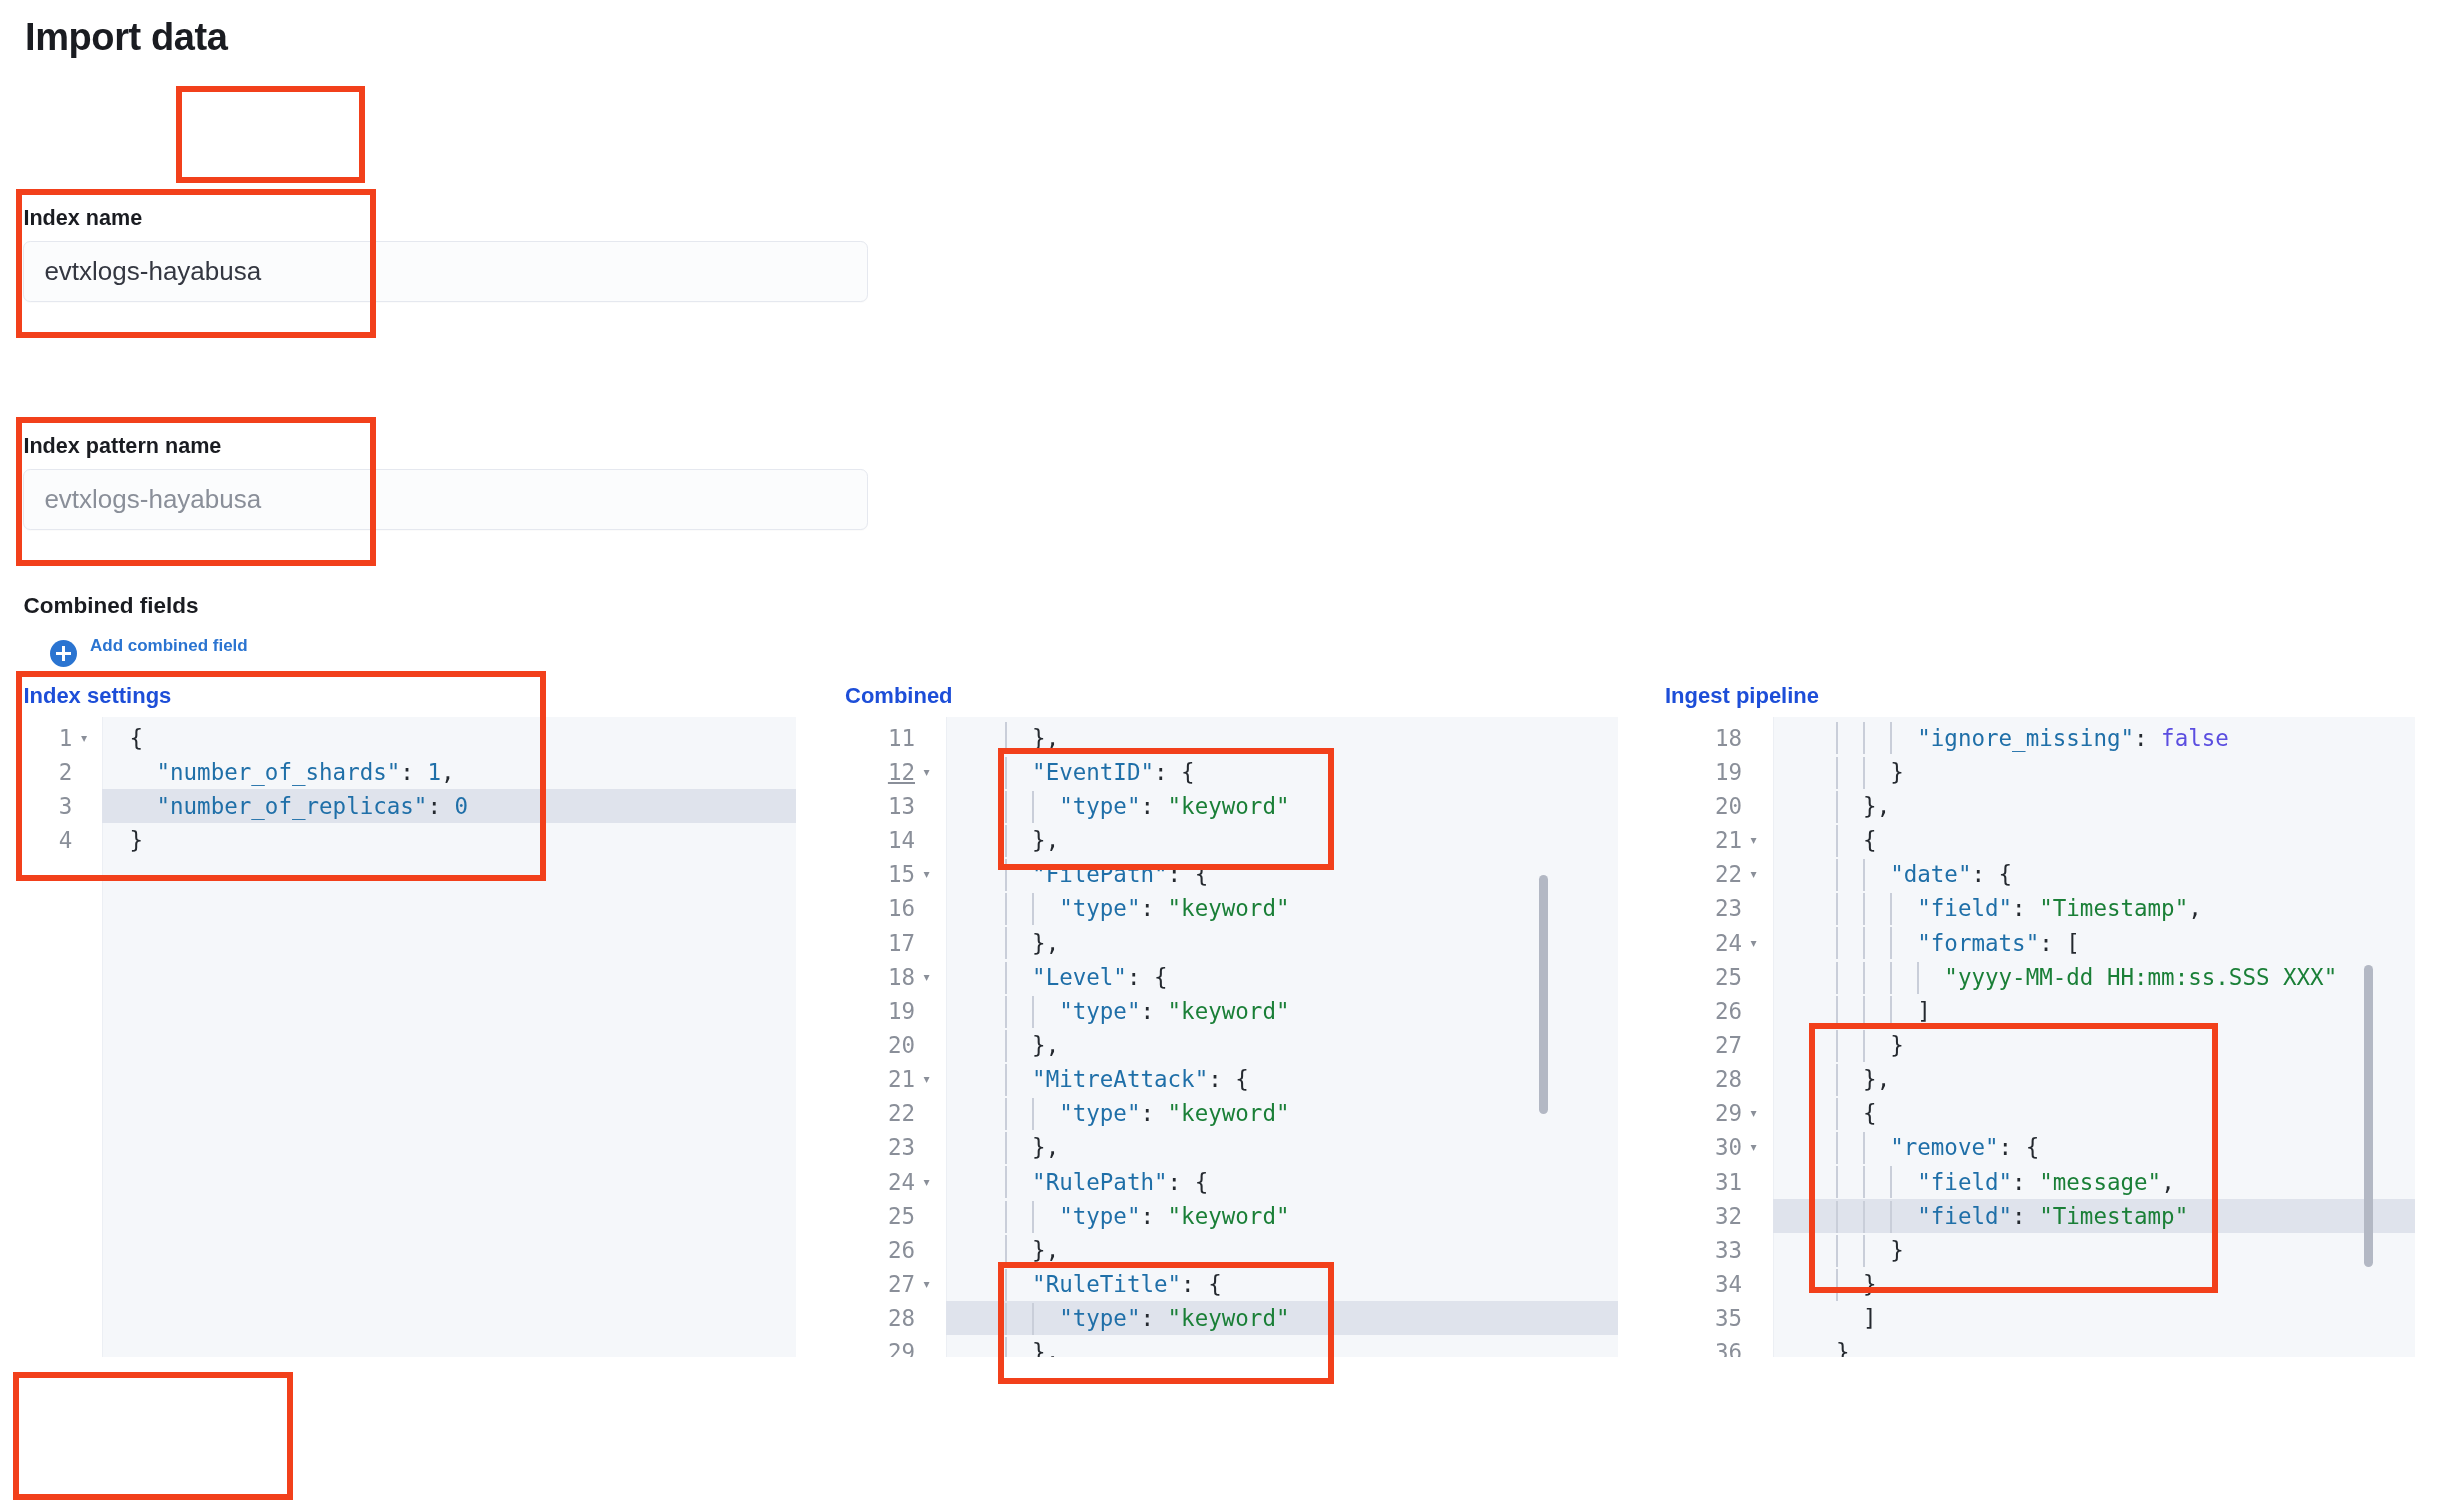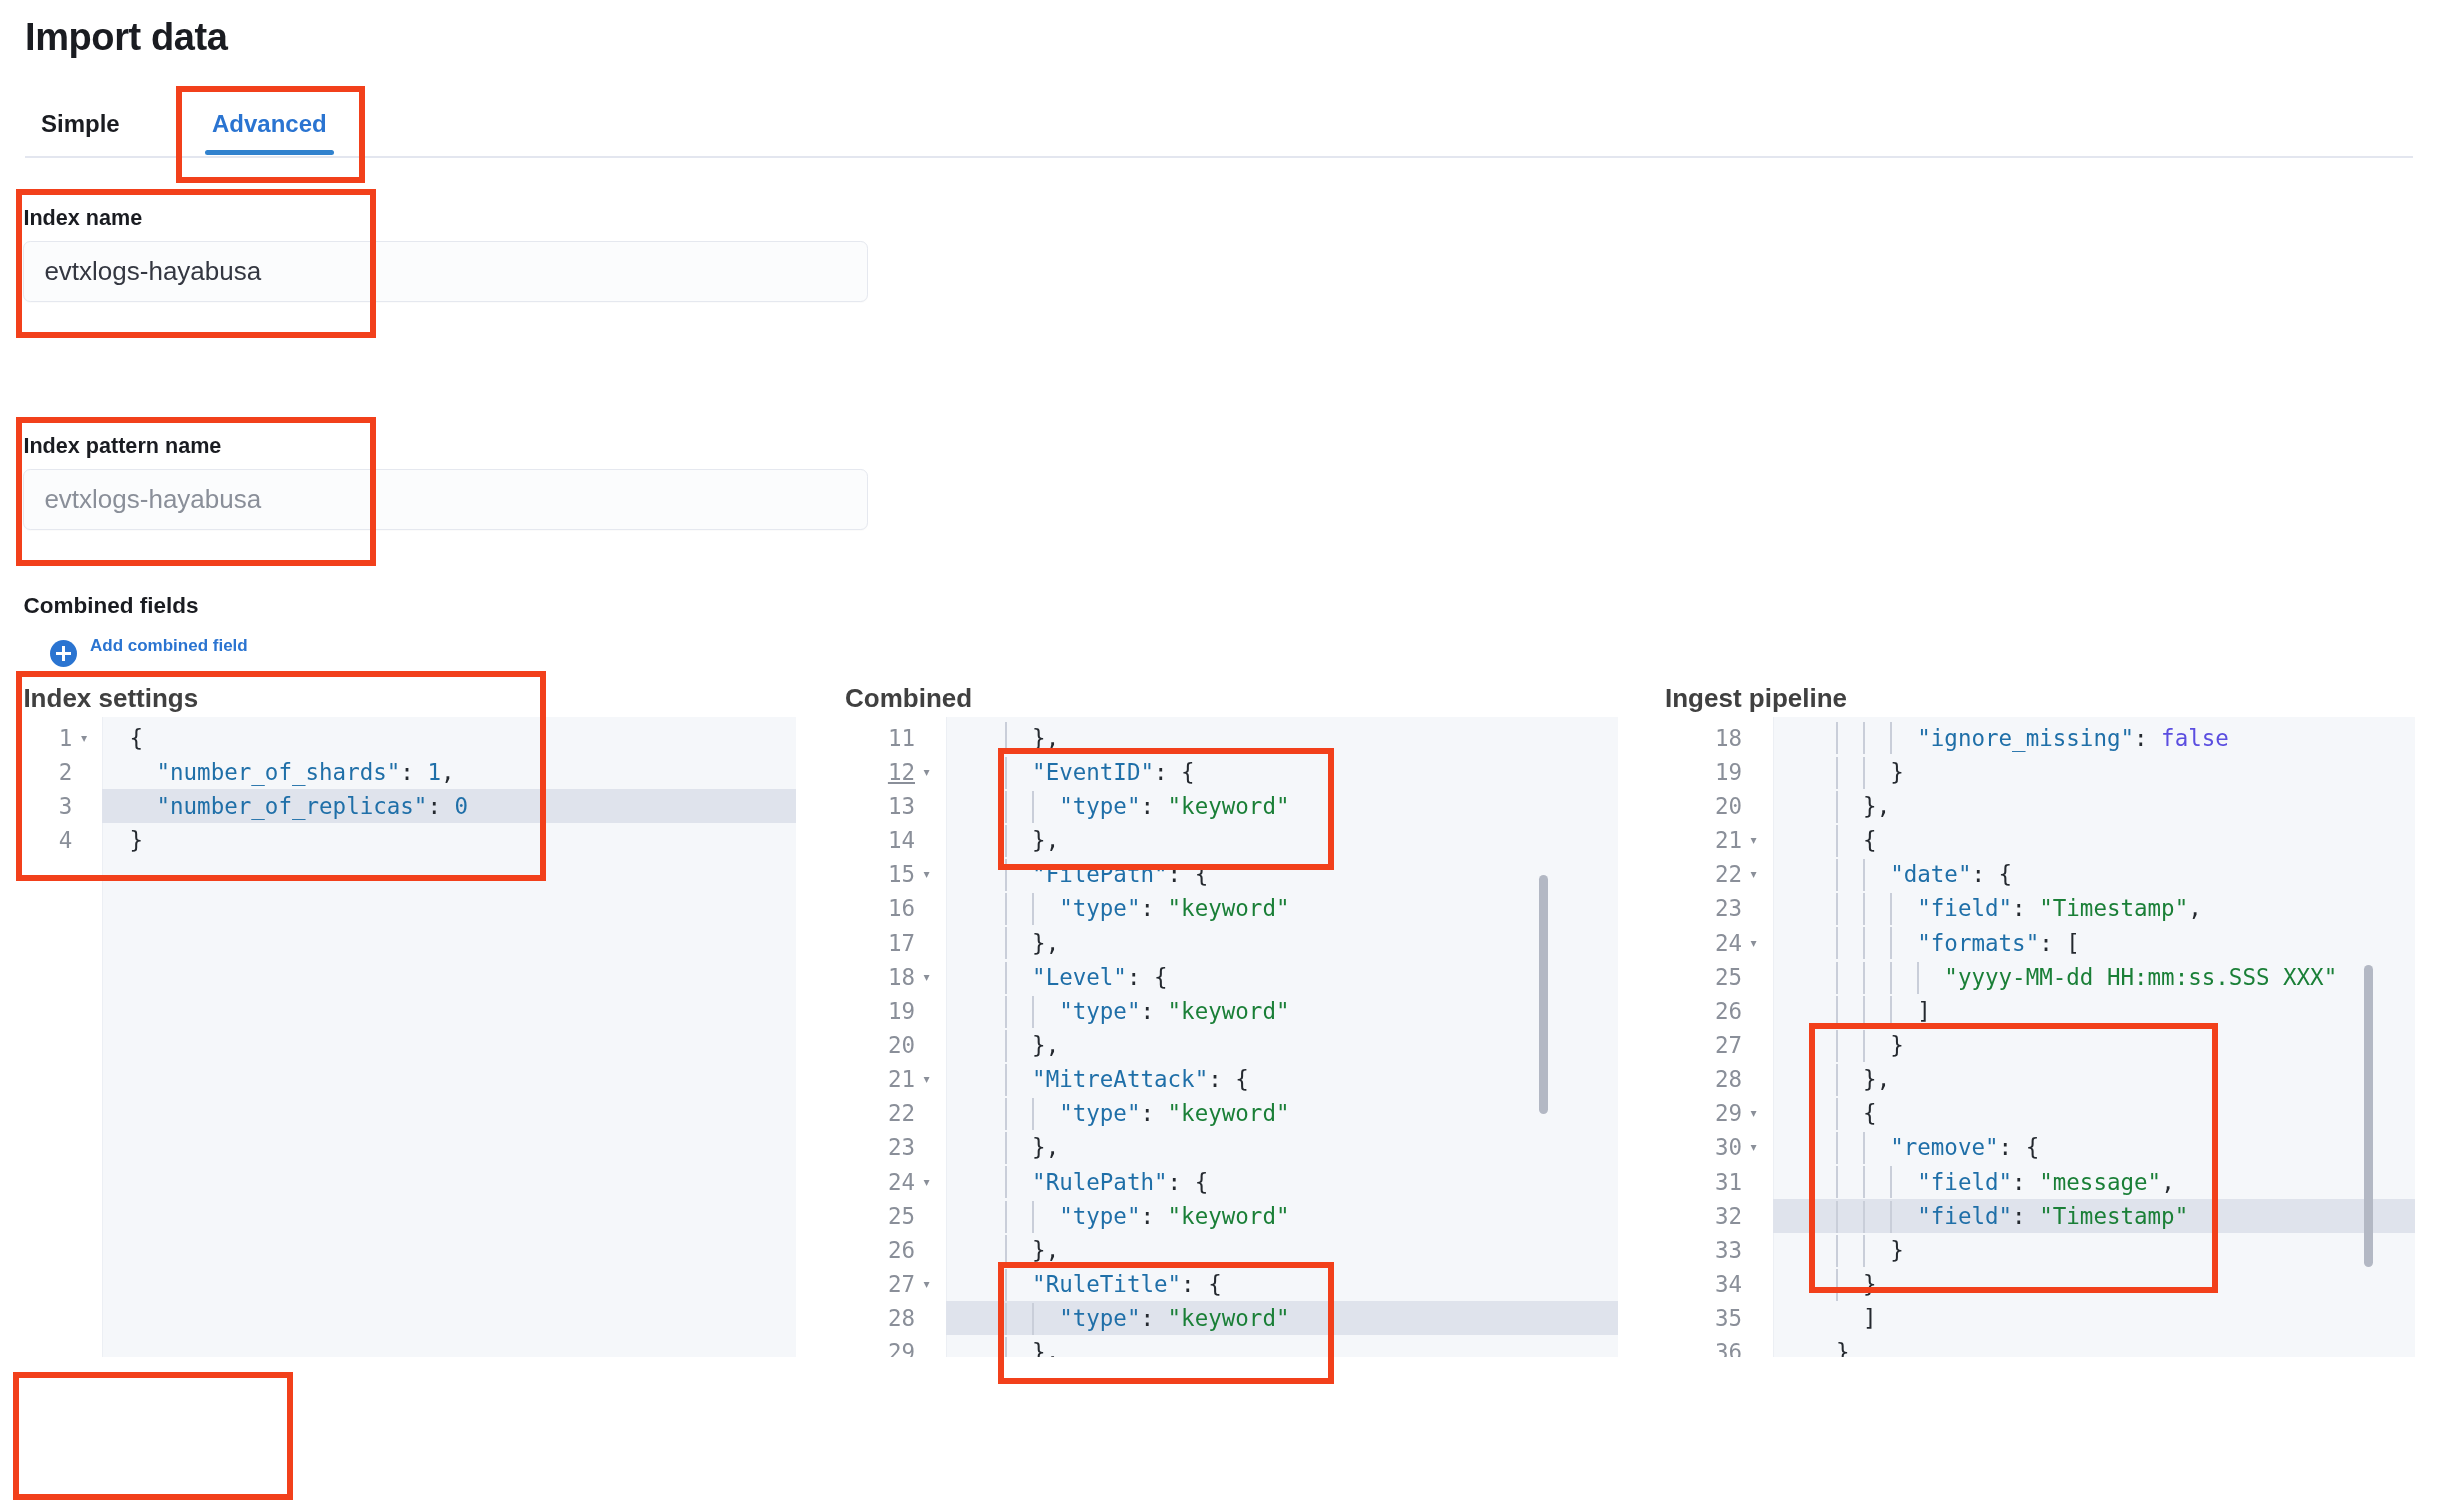--- a/index.html
+++ b/index.html
@@ -72,21 +72,21 @@
   }
   #add-plus:before,#add-plus:after{
     content:"";position:absolute;background:#fff;
   }
   #add-plus:before{left:6.3px;top:12px;width:14.4px;height:2.7px;}
   #add-plus:after{left:12px;top:6.3px;width:2.7px;height:14.4px;}
   #add-combined-text{position:absolute;left:90px;top:636px;font-size:17px;font-weight:700;color:#2a74d1;white-space:nowrap;}
 
   
   .ed-title{
-    position:absolute;font-size:26px;font-weight:700;color:#404040;white-space:nowrap;
+    position:absolute;font-size:22px;font-weight:700;color:#1d4ed8;white-space:nowrap;
   }
   .editor{
     position:absolute;background:#f5f7fa;overflow:hidden;
     font-family:"DejaVu Sans Mono","Liberation Mono",monospace;
   }
   .gutter{
     position:absolute;left:0;top:0;bottom:0;background:#ffffff;
     border-right:0.9px solid #eceff4;
   }
   .code-area{position:absolute;top:0;bottom:0;right:0;}
@@ -131,24 +131,20 @@
     pointer-events:none;z-index:40;
   }
 </style>
 </head>
 <body>
 
 <div class="page">
 
   <div class="page-title">Import data</div>
 
-  <div class="tabbar">
-    <div class="tab" id="tab-simple">Simple</div>
-    <div class="tab sel" id="tab-advanced">Advanced</div>
-  </div>
 
   <div class="flabel" id="lbl-index-name">Index name</div>
   <div class="finput" id="in-index-name">evtxlogs-hayabusa</div>
 
 
   <div class="flabel" id="lbl-index-pattern">Index pattern name</div>
   <div class="finput ph" id="in-index-pattern">evtxlogs-hayabusa</div>
 
   <div class="flabel" id="lbl-combined">Combined fields</div>
   <div id="add-plus"></div>

